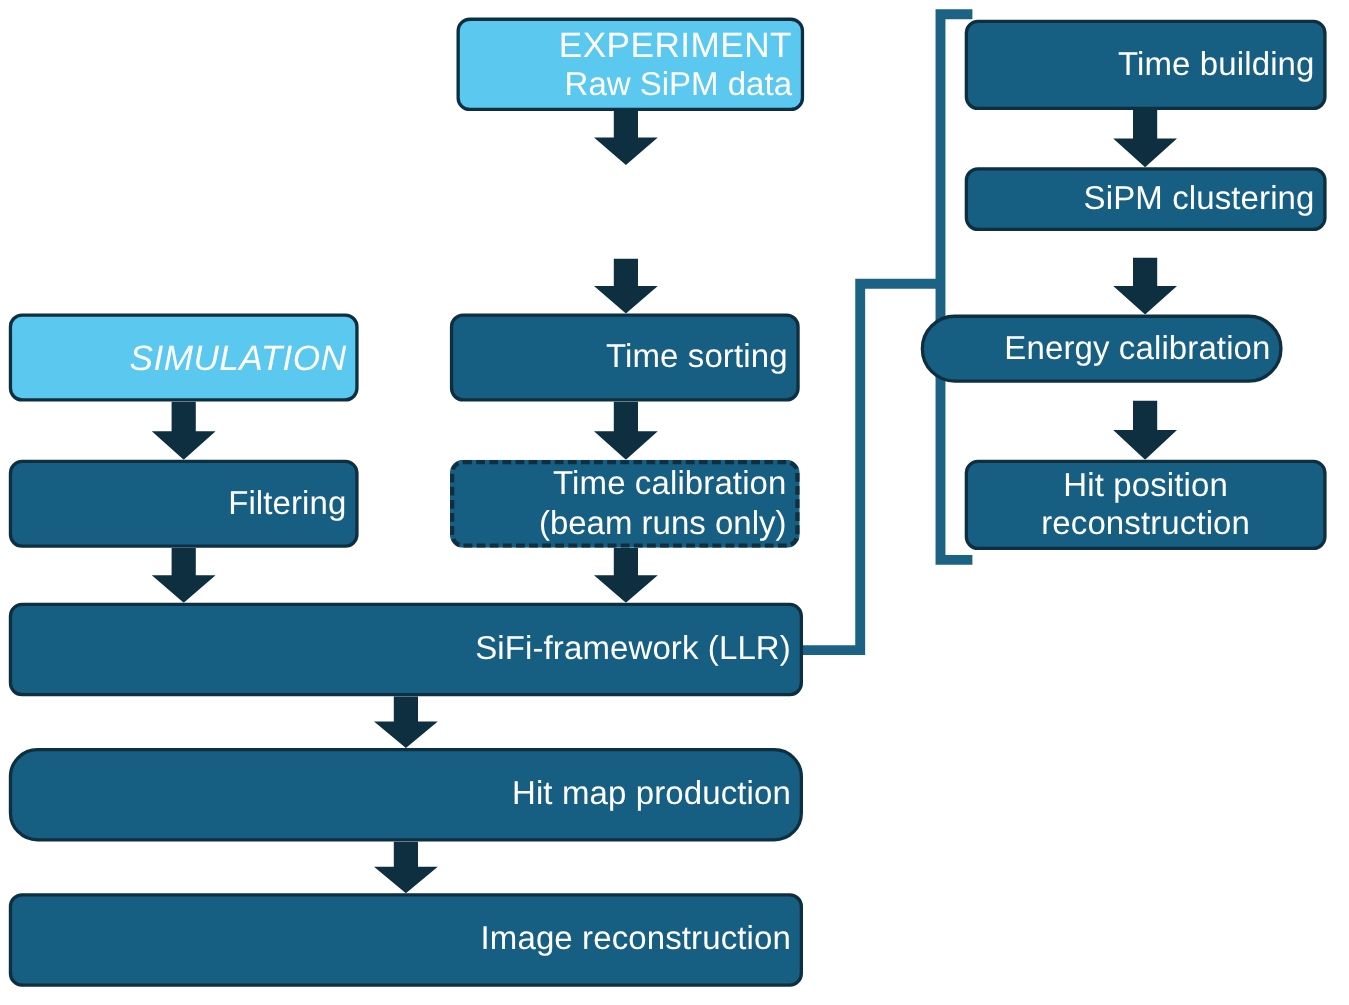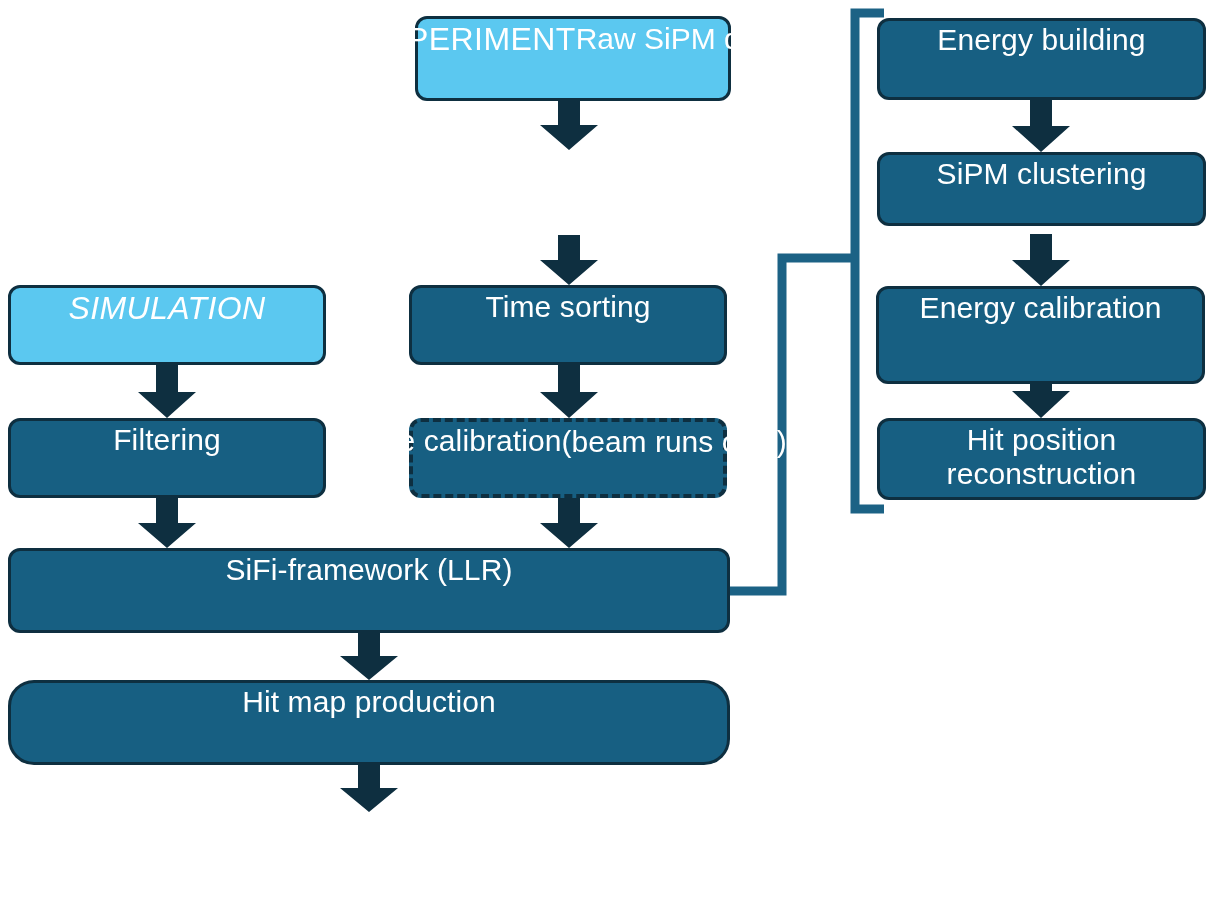--- a/index.html
+++ b/index.html
@@ -16,22 +16,22 @@
     overflow:hidden;
   }
   .node{
     position:absolute;
     box-sizing:border-box;
     background:#175F82;
     border:3px solid #0E2F40;
     border-radius:12px;
     color:#ffffff;
     display:flex;
-    flex-direction:row;
-    align-items:flex-start;
+    flex-direction:column;
+    align-items:flex-end;
     justify-content:center;
     text-align:center;
     line-height:1.14;
     padding:2px 8px;
     z-index:3;
   }
   .node.light{
     background:#5BC8F0;
   }
   .node.dashed{
@@ -154,42 +154,45 @@
   <div class="node" style="left:8px;top:680px;width:722px;height:85px;border-radius:26px;">
     <div class="title">Hit map production</div>
   </div>
 
   <div class="arrow" style="left:340px;top:765px;width:58px;height:47px;">
     <svg width="58" height="47" viewBox="0 0 58 47" xmlns="http://www.w3.org/2000/svg">
       <path d="M18 0 H40 V23 H58 L29 47 L0 23 H18 Z" fill="#0E2F40"></path>
     </svg>
   </div>
 
+  <div class="node" style="left:8px;top:812px;width:722px;height:85px;">
+    <div class="title">Image reconstruction</div>
+  </div>
 
   <div class="node" style="left:877px;top:18px;width:329px;height:82px;">
-    <div class="title">Energy building</div>
+    <div class="title">Time building</div>
   </div>
 
   <div class="arrow" style="left:1012px;top:100px;width:58px;height:52px;">
     <svg width="58" height="52" viewBox="0 0 58 52" xmlns="http://www.w3.org/2000/svg">
       <path d="M18 0 H40 V26 H58 L29 52 L0 26 H18 Z" fill="#0E2F40"></path>
     </svg>
   </div>
 
-  <div class="node" style="left:877px;top:152px;width:329px;height:74px;">
+  <div class="node" style="left:877px;top:152px;width:329px;height:58px;">
     <div class="title">SiPM clustering</div>
   </div>
 
   <div class="arrow" style="left:1012px;top:234px;width:58px;height:52px;">
     <svg width="58" height="52" viewBox="0 0 58 52" xmlns="http://www.w3.org/2000/svg">
       <path d="M18 0 H40 V26 H58 L29 52 L0 26 H18 Z" fill="#0E2F40"></path>
     </svg>
   </div>
 
-  <div class="node" style="left:876px;top:286px;width:329px;height:98px;">
+  <div class="node" style="left:837px;top:286px;width:329px;height:62px;border-radius:32px;">
     <div class="title">Energy calibration</div>
   </div>
 
   <div class="arrow" style="left:1012px;top:364px;width:58px;height:54px;">
     <svg width="58" height="54" viewBox="0 0 58 54" xmlns="http://www.w3.org/2000/svg">
       <path d="M18 0 H40 V27 H58 L29 54 L0 27 H18 Z" fill="#0E2F40"></path>
     </svg>
   </div>
 
   <div class="node" style="left:877px;top:418px;width:329px;height:82px;">

